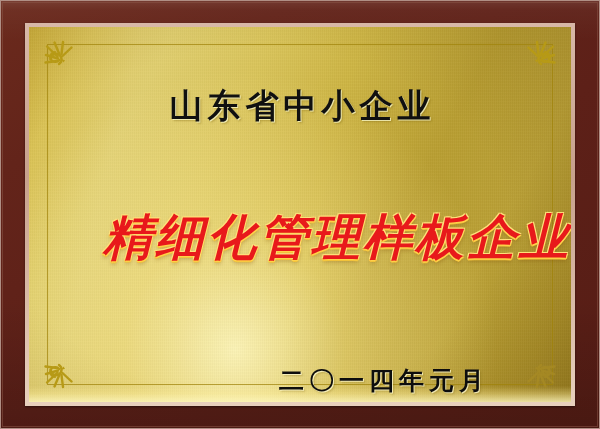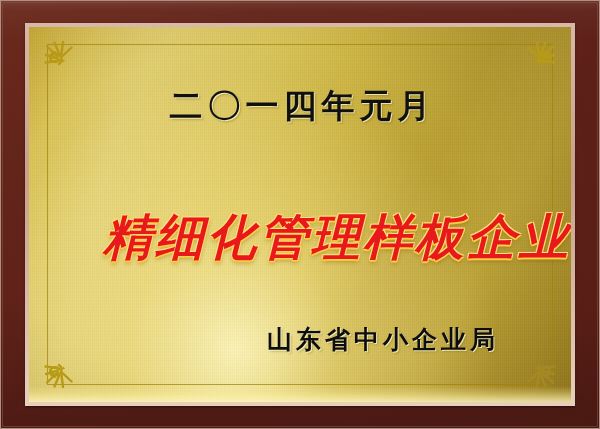--- a/index.html
+++ b/index.html
@@ -313,21 +313,21 @@
         <path d="M24.5 22.5 L19.5 10.5"></path>
         <path d="M26.5 22 L28 10"></path>
         <path d="M27.5 24 L36.5 15.5"></path>
         <path d="M23 26.5 L11 23"></path>
         <path d="M22 29 L10.5 30.5"></path>
         <path d="M26 27 l4 1.2 -1.6 2.4 z" fill="#a98c24" stroke="none"></path>
       </svg>
     </div>
 
     <div class="text-layer">
-      <div class="title-org">二〇一四年元月</div>
+      <div class="title-org">山东省中小企业</div>
 
       <div class="title-award">精细化管理样板企业</div>
 
-      <div class="issuer">山东省中小企业局</div>
-
+
+      <div class="issue-date">二〇一四年元月</div>
     </div>
   </div>
 </div>
 
 </body></html>

